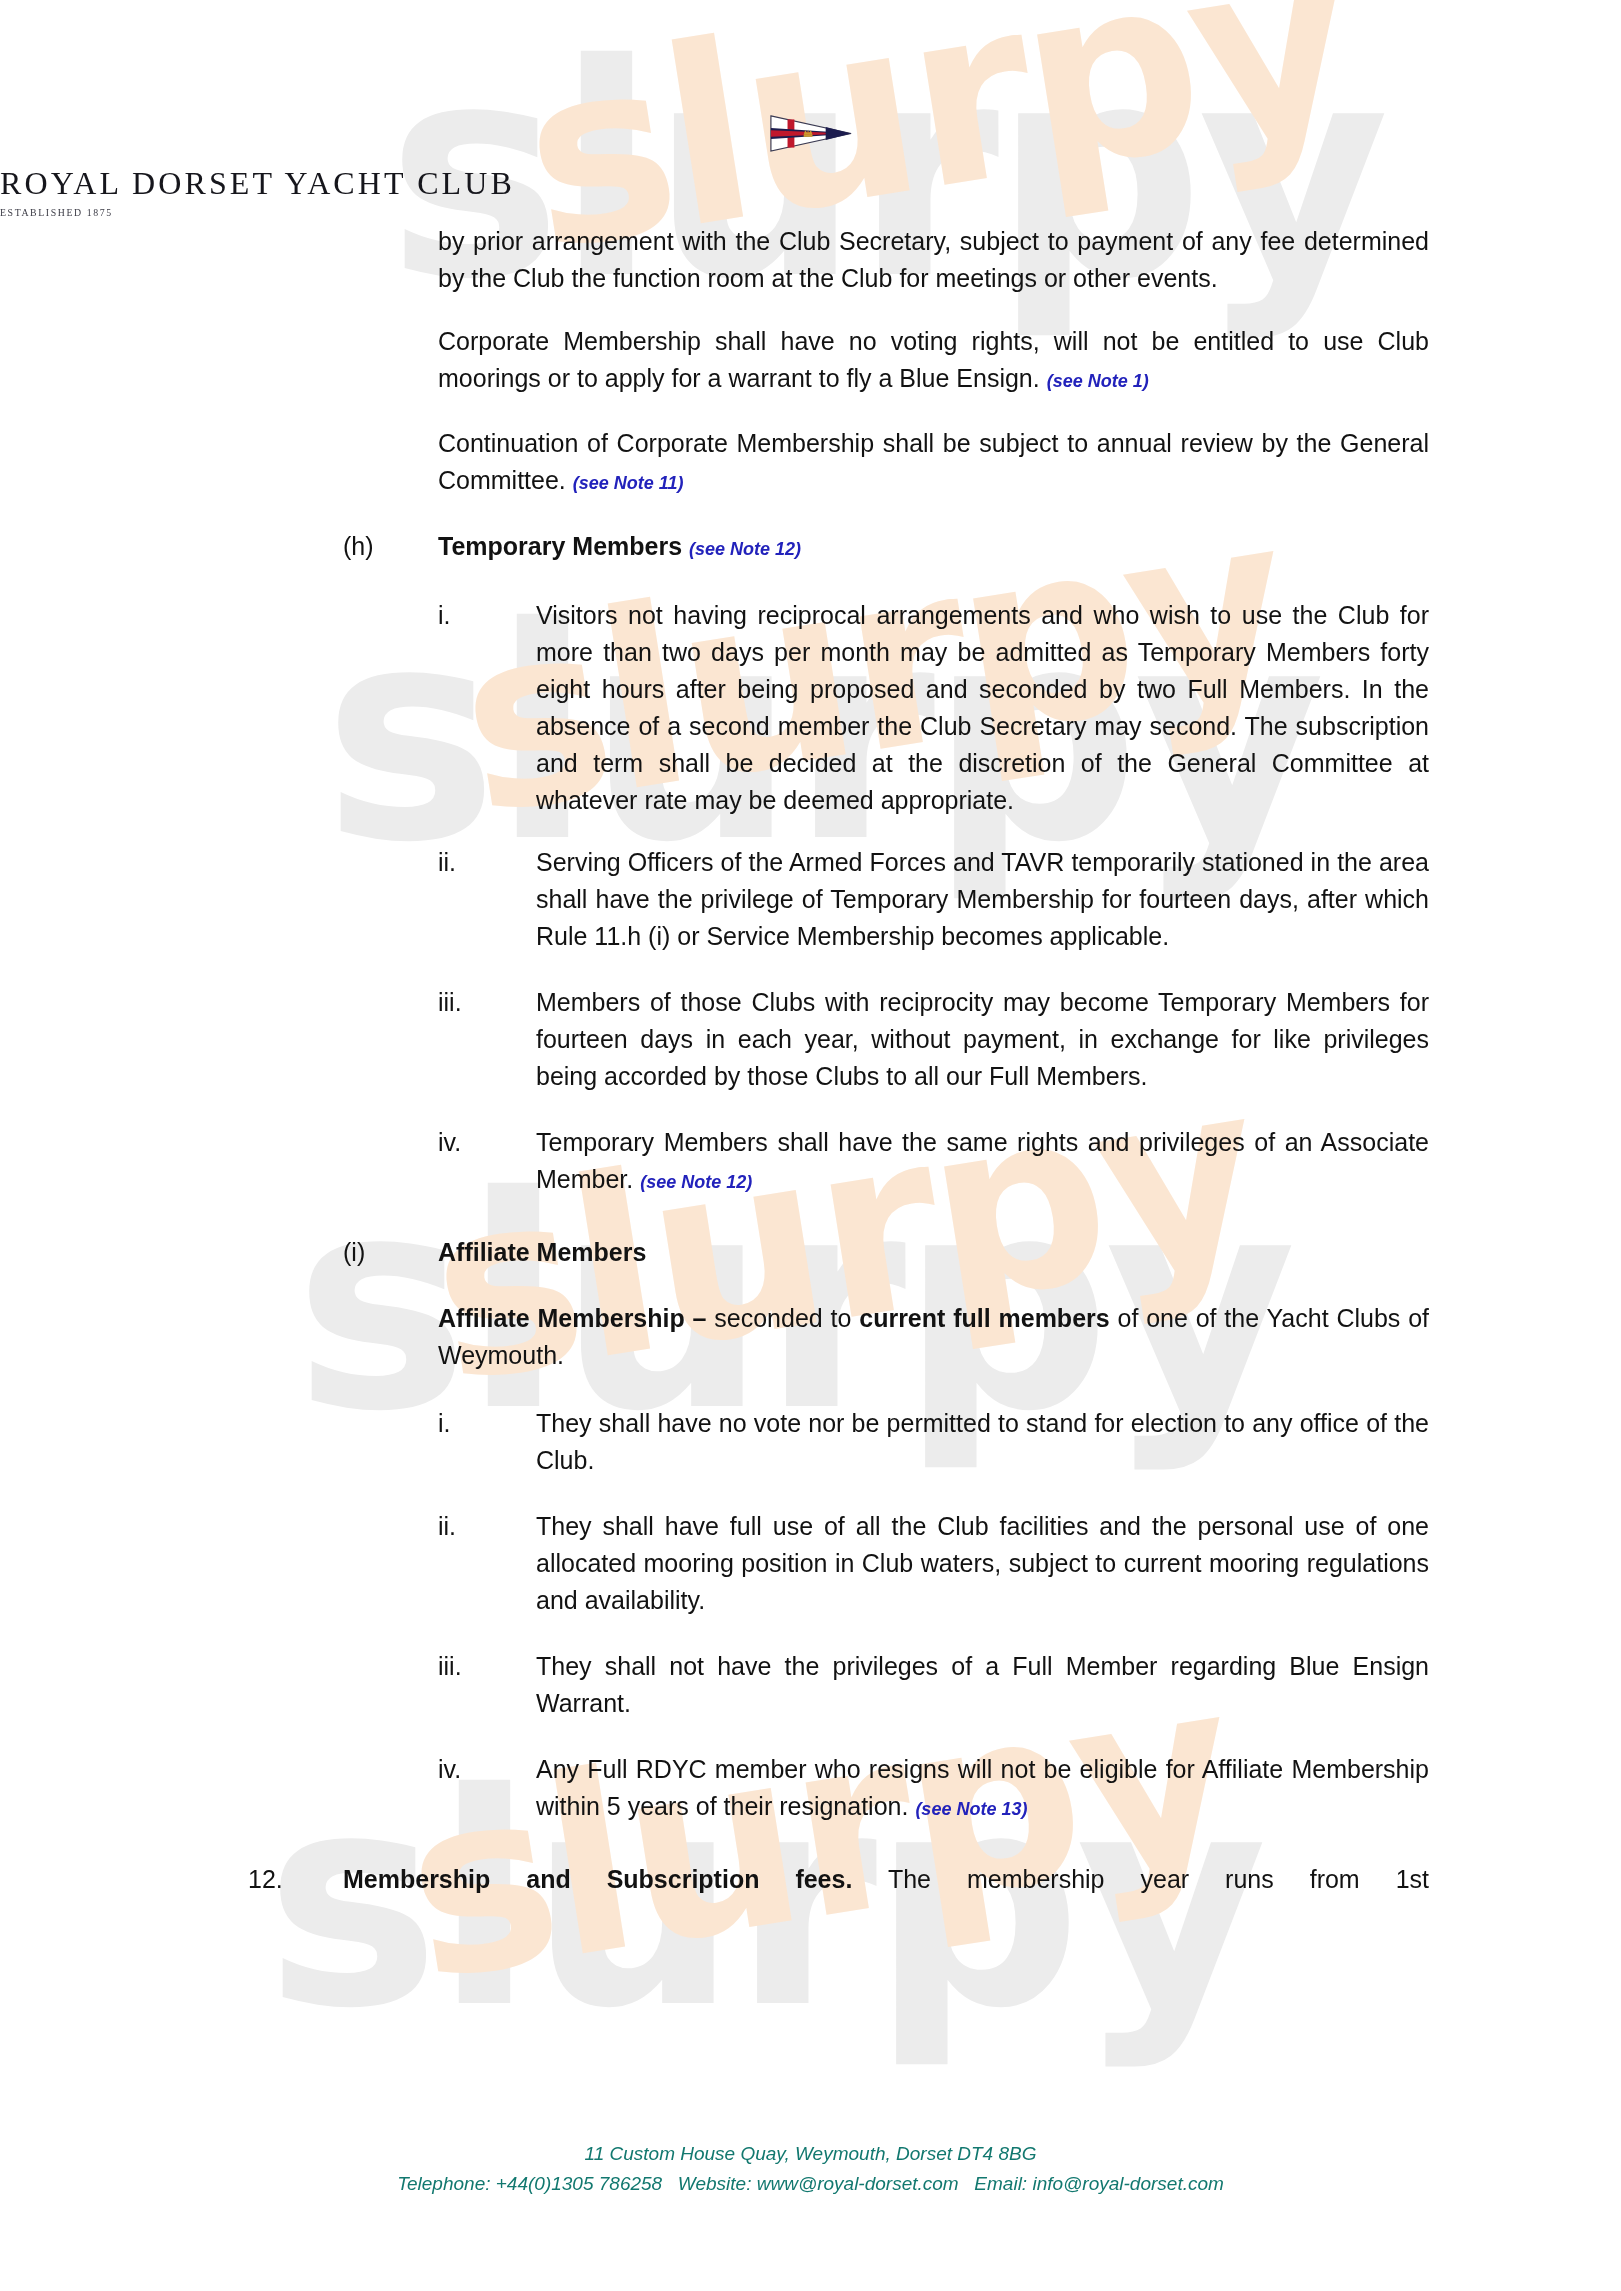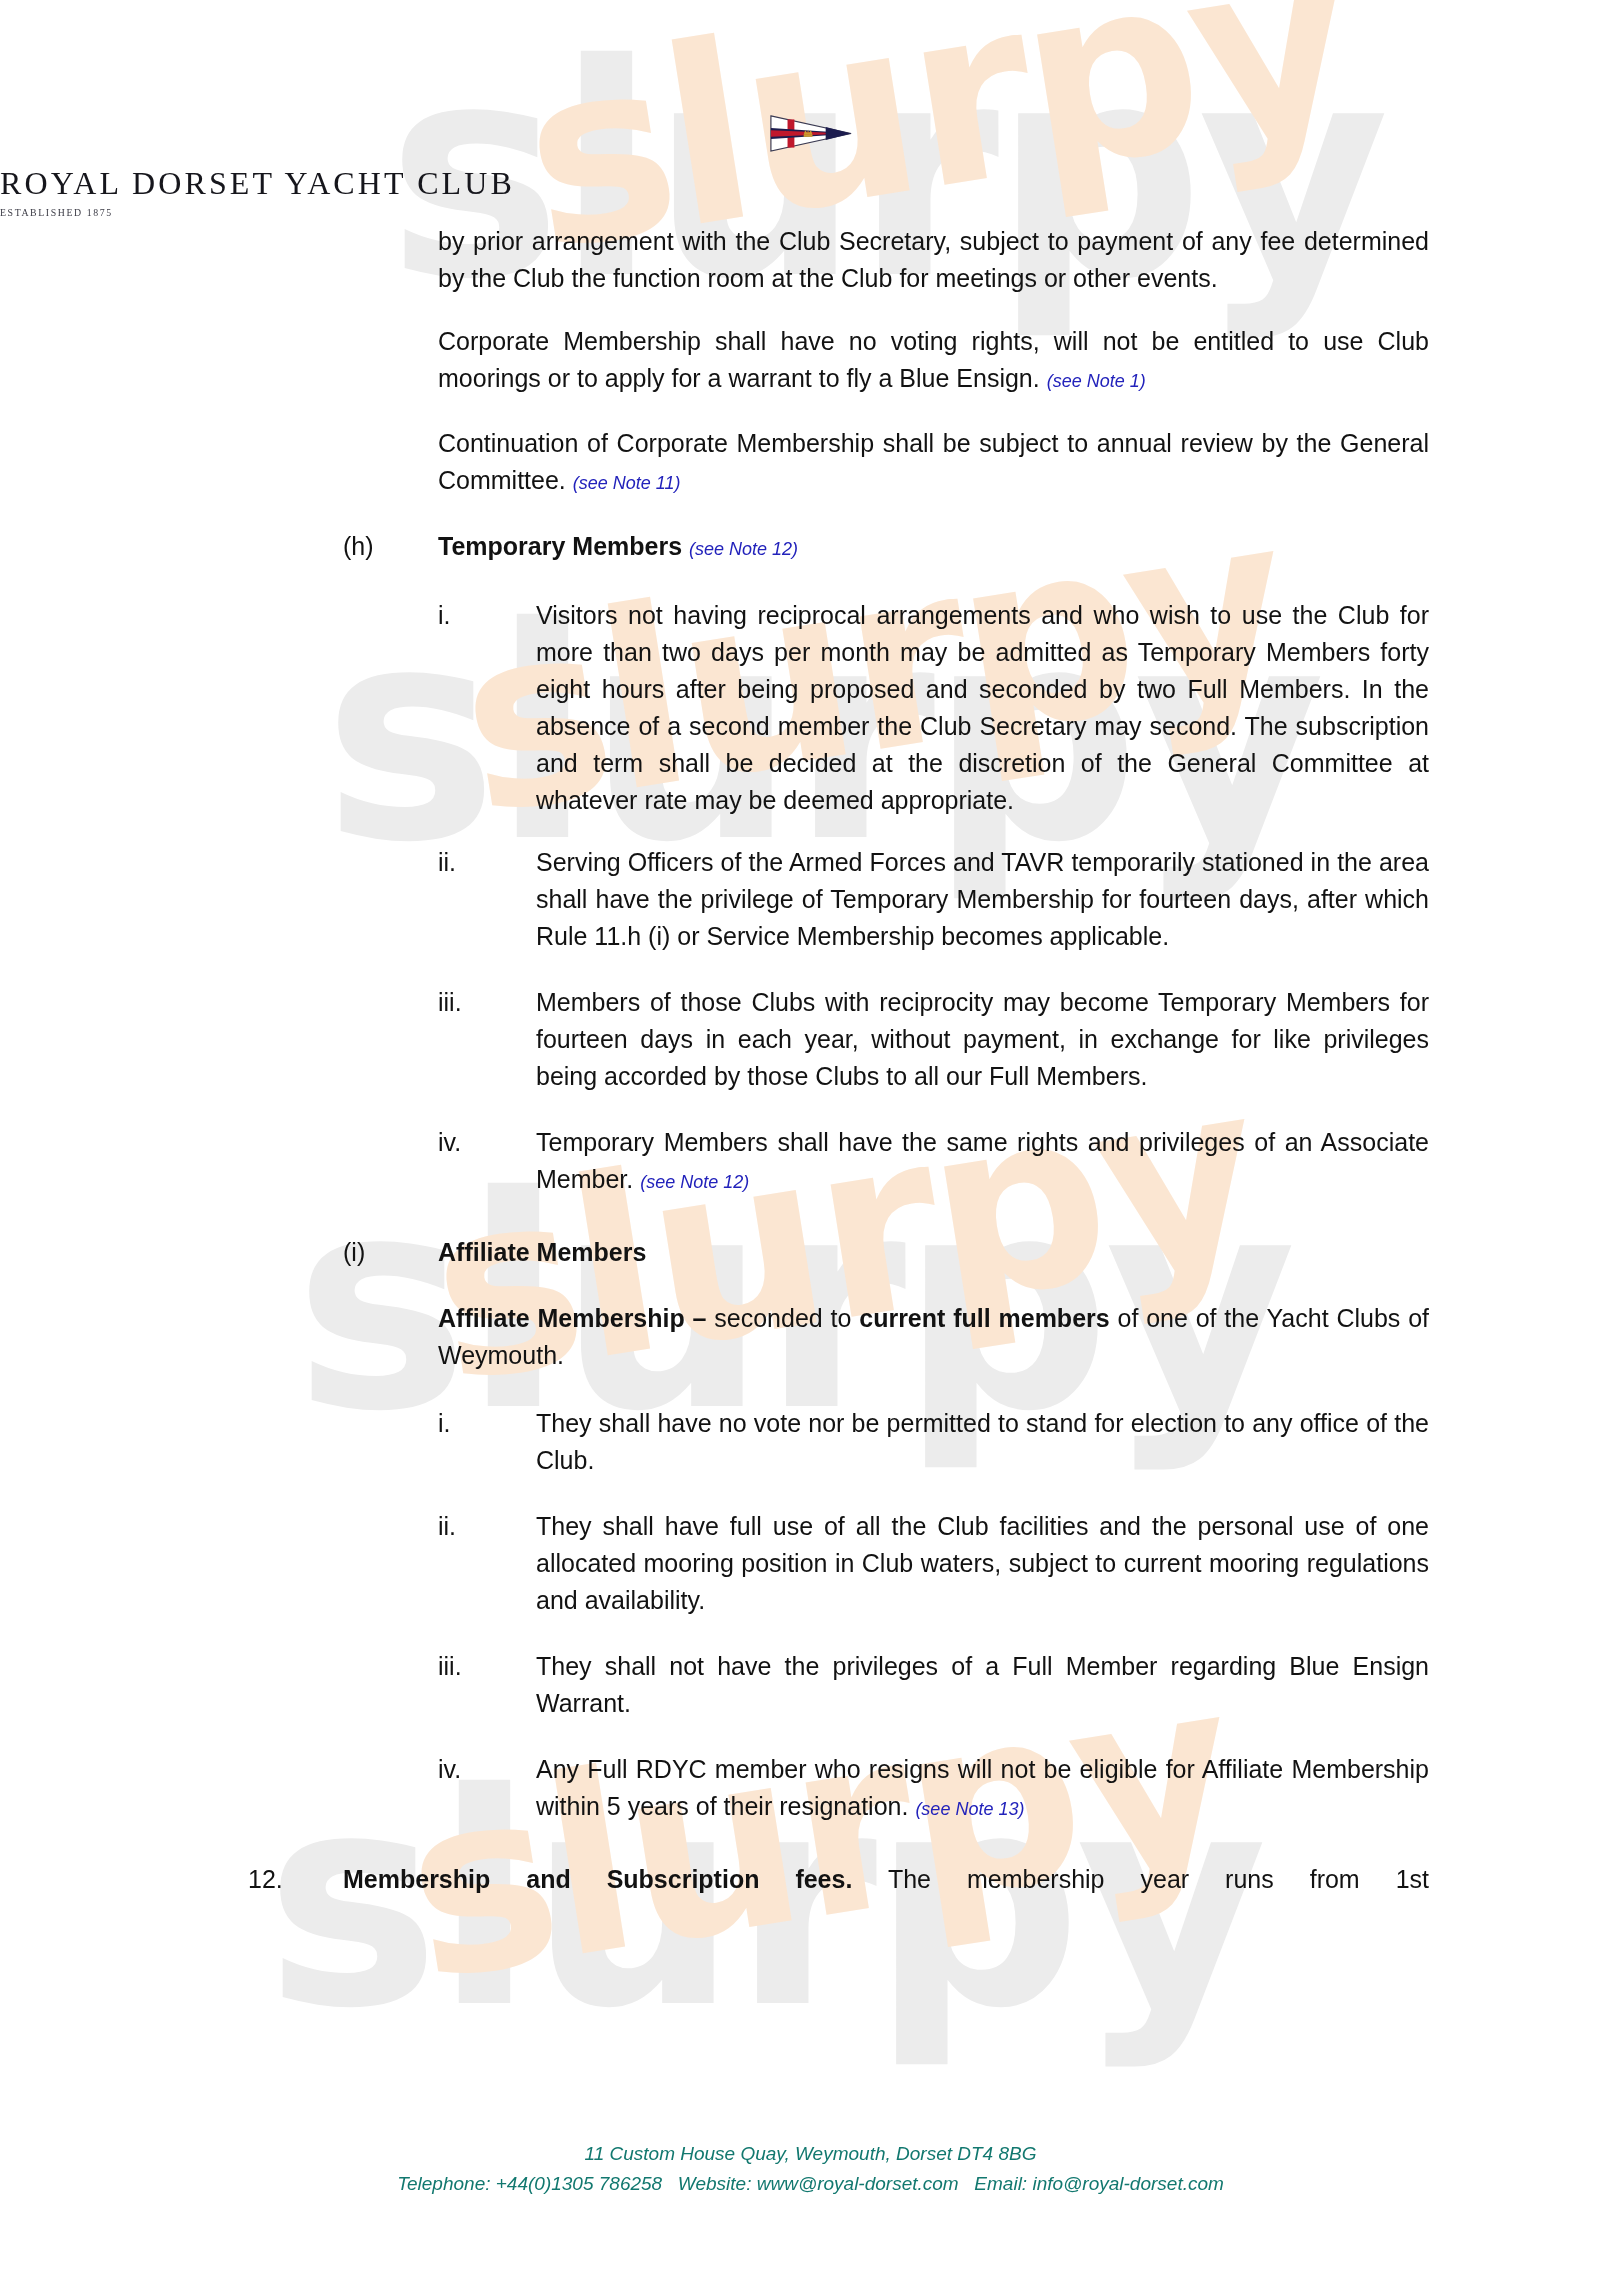--- a/index.html
+++ b/index.html
@@ -128,21 +128,21 @@
 
   
   .numbered { margin-left: 248px; margin-right: 192px; }
   .numbered .marker { width: 95px; }
 
   b, .b { font-weight: bold; }
 
   .note {
     color: #2222bb;
     font-style: italic;
-    font-weight: normal;
+    font-weight: bold;
     font-size: 18px;
   }
   .lastline { text-align: justify; text-align-last: justify; }
 
   
   .footer {
     position: absolute;
     left: 0;
     top: 2139px;
     width: 1621px;

